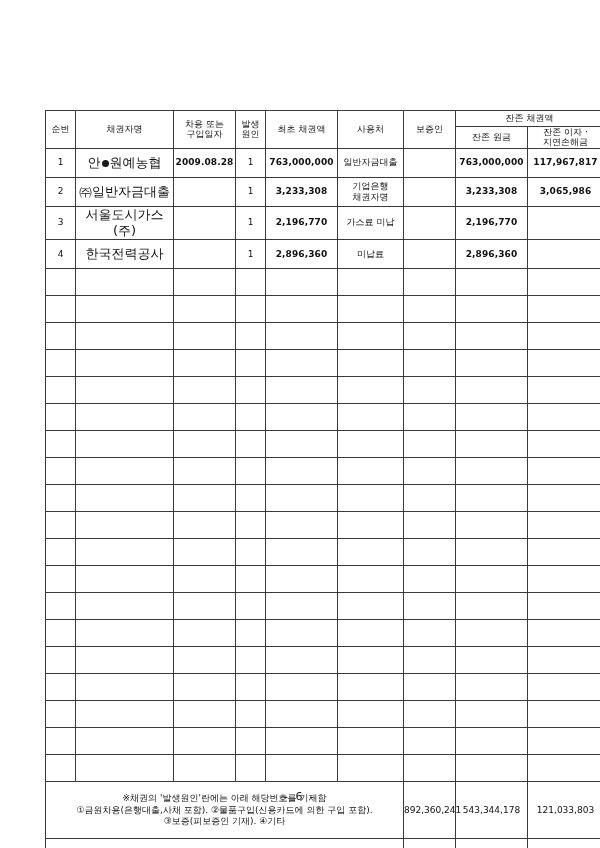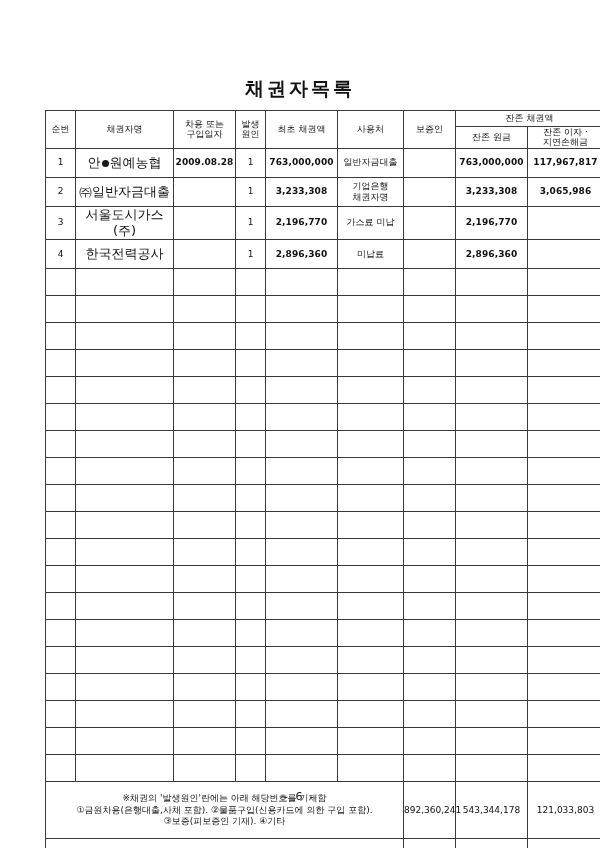--- a/index.html
+++ b/index.html
@@ -119,21 +119,20 @@
     font-size: 11px;
     color: #141414;
     letter-spacing: 2px;
   }
 </style>
 </head>
 <body>
 
 <div class="page">
 
-  <div class="page-title">채권자목록</div>
 
   <div class="table-wrap">
     <table class="main">
       <colgroup>
         <col style="width:30px">
           <col style="width:98px">
           <col style="width:62px">
           <col style="width:30px">
         <col style="width:72px">
           <col style="width:66px">

